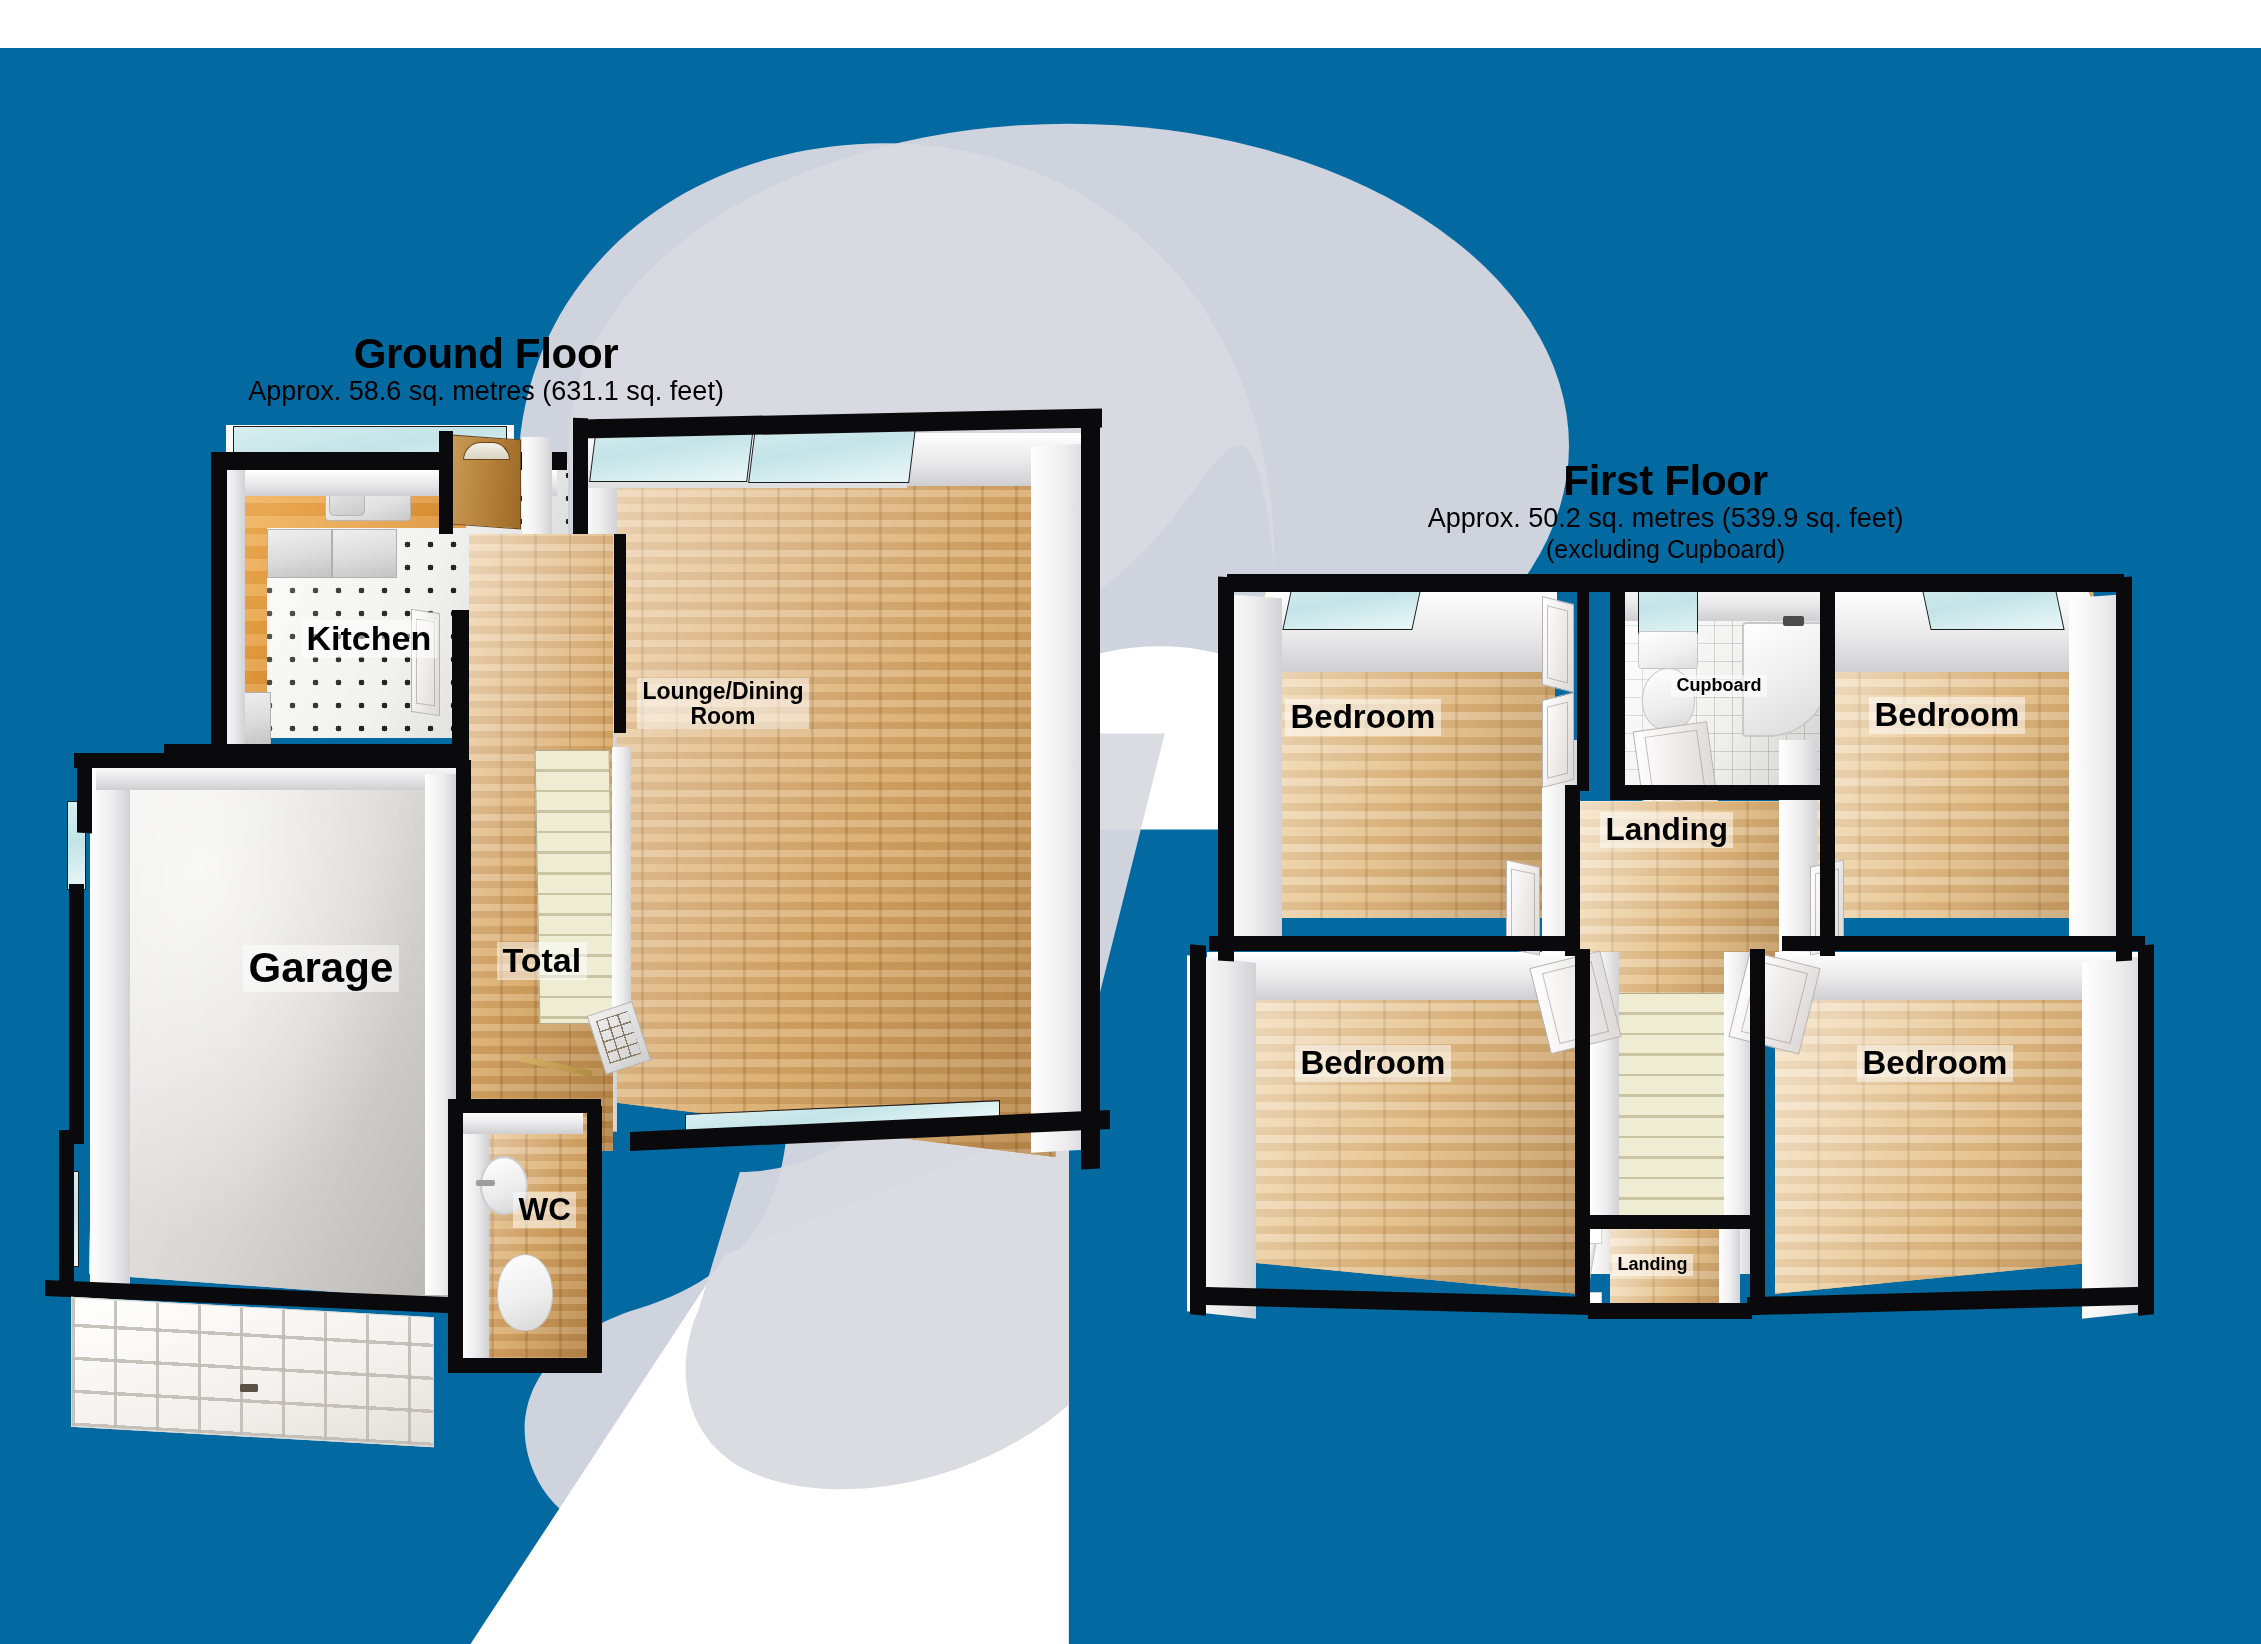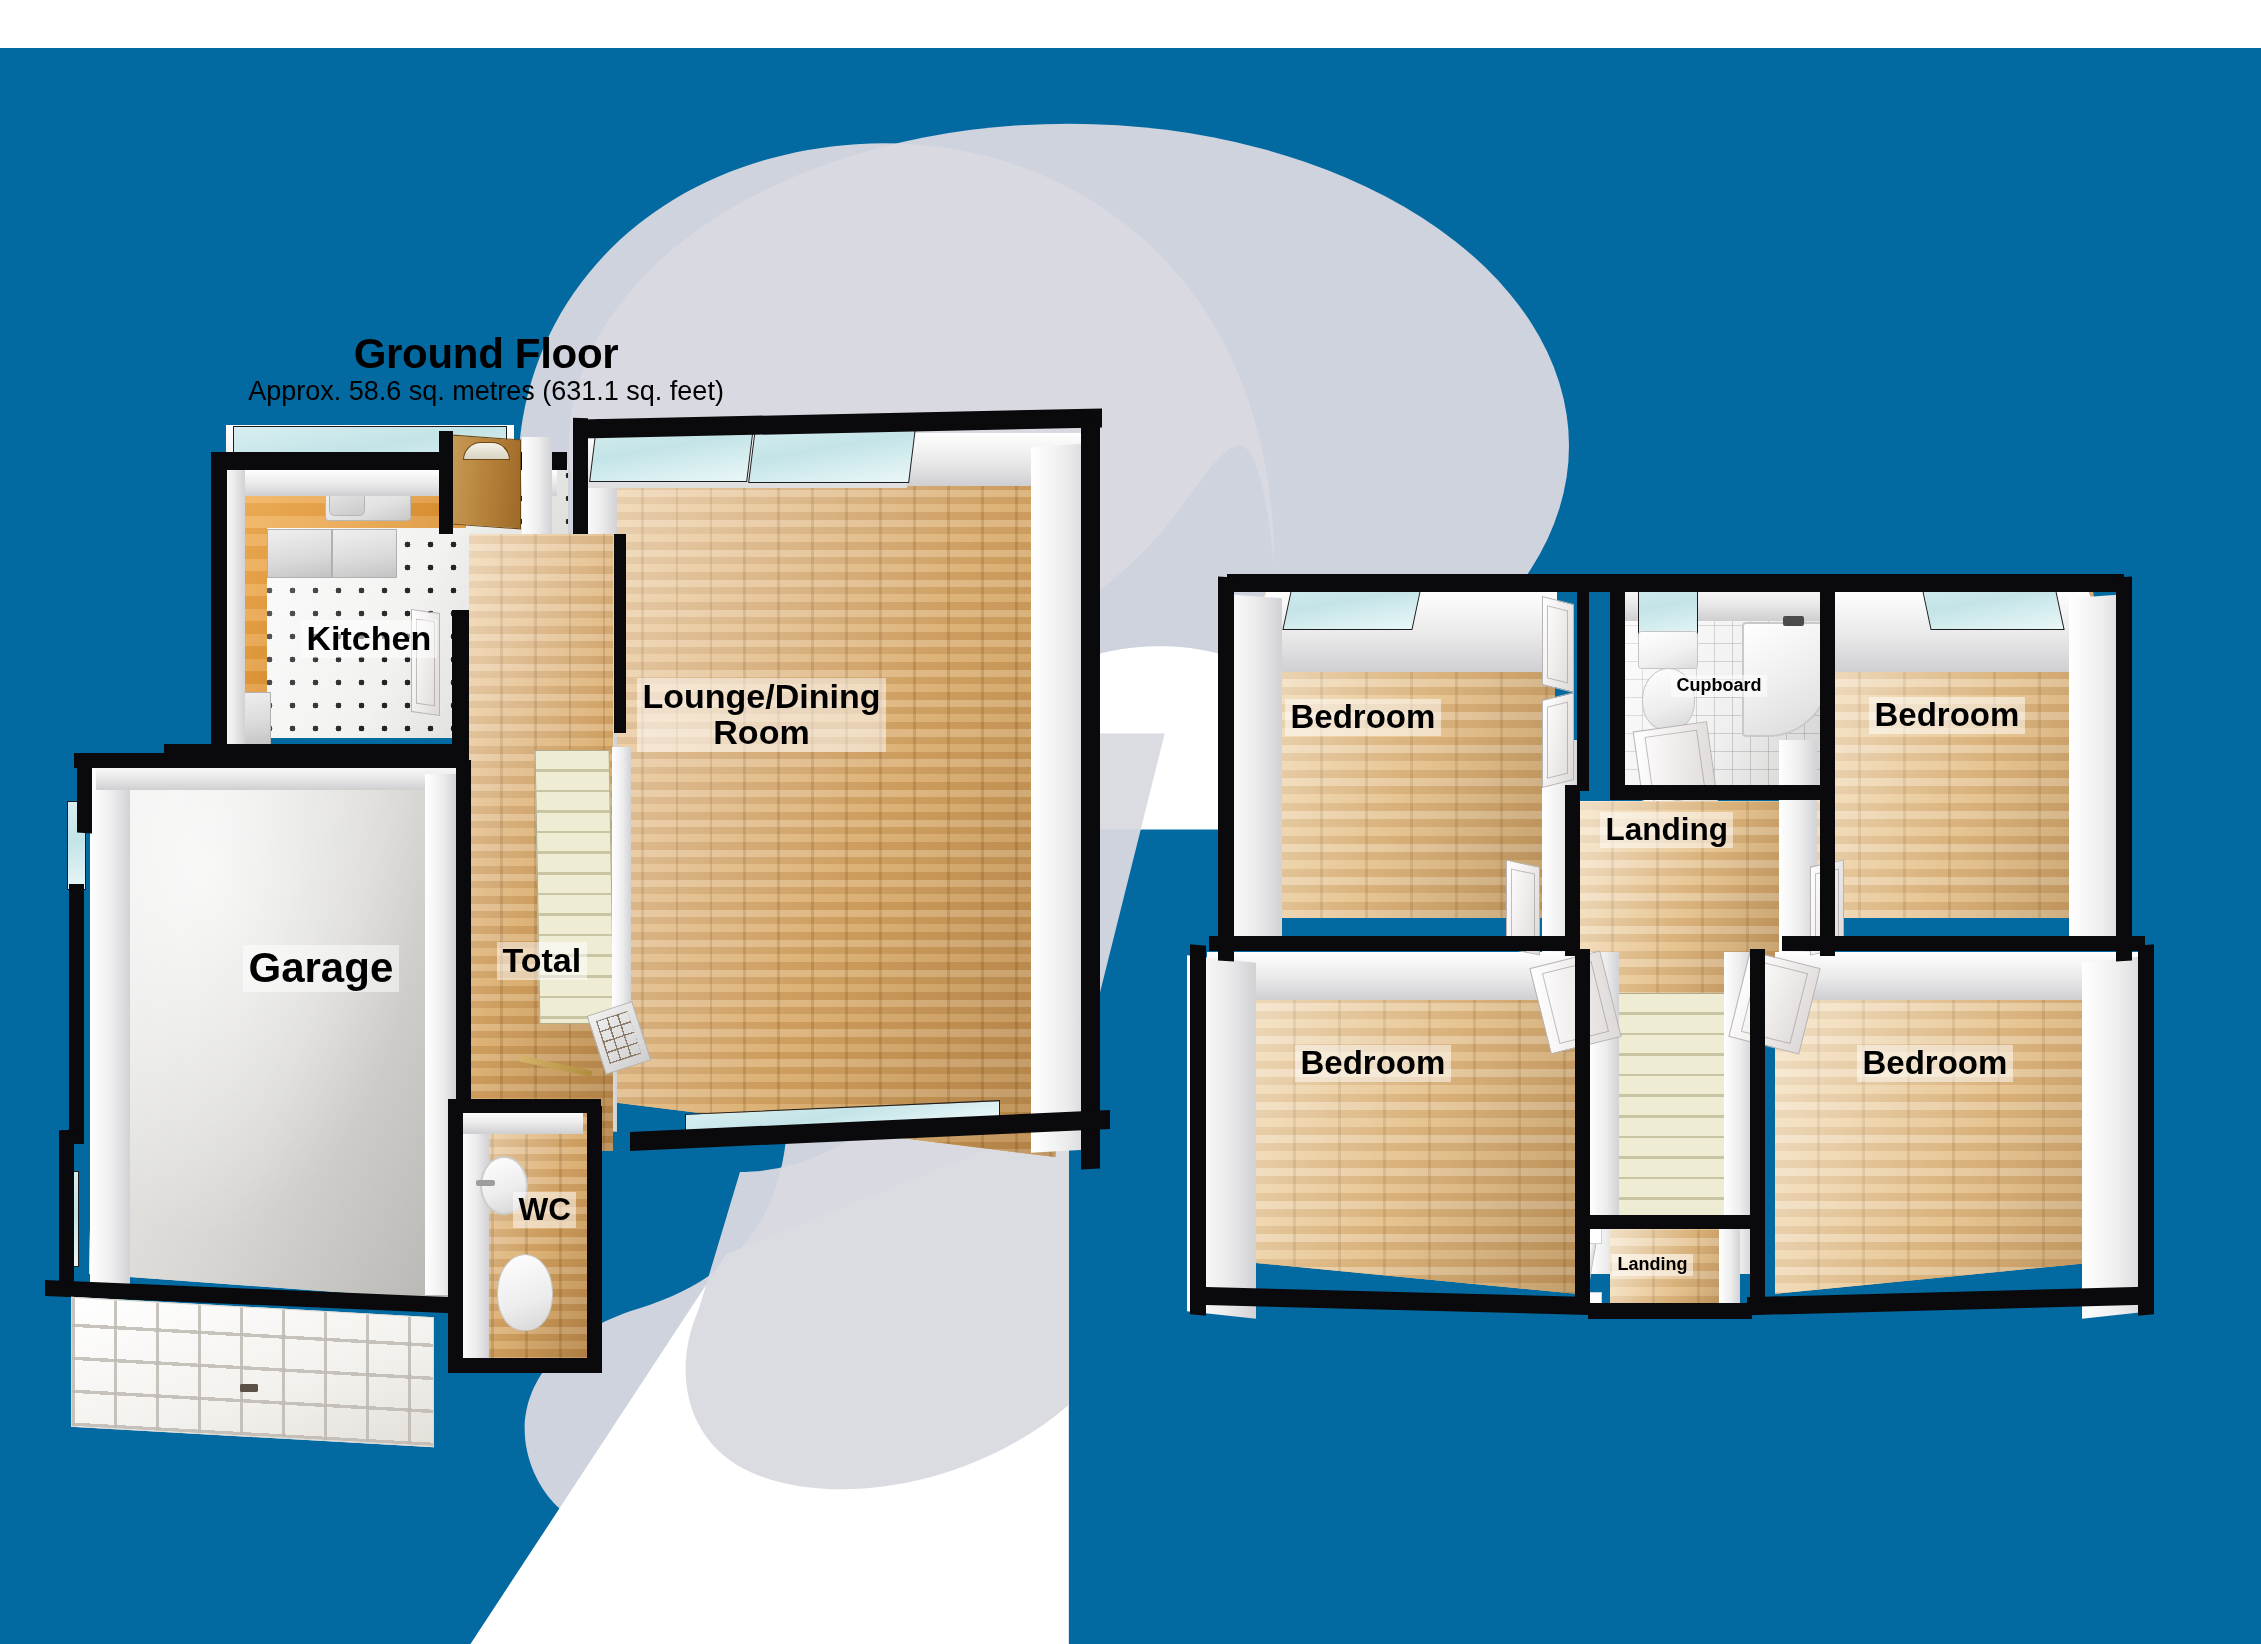--- a/index.html
+++ b/index.html
@@ -384,32 +384,37 @@
     <div class="basin fx" style="left:480px; top:752px; width:48px; height:59px;"></div>
     <div class="fx" style="left:476px; top:776px; width:19px; height:5.5px; background:#9d9d9d; border-radius:2.1px;"></div>
     <div class="toilet-bowl fx" style="left:497px; top:850px; width:56px; height:77px;"></div>
     <div class="wall" style="left:448px; top:702px; width:15px; height:267px;"></div>
     <div class="wall" style="left:587px; top:702px; width:15px; height:267px;"></div>
     <div class="wall" style="left:448px; top:954px; width:153px; height:15px;"></div>
     <div class="wall" style="left:448px; top:695px; width:153px; height:13.7px;"></div>
 
     <div class="rlabel" style="left:301px; top:216px; font-size:34px;">Kitchen</div>
 
-    <div class="rlabel" style="left:637px; top:274px; font-size:34px;">
+    <div class="rlabel" style="left:637px; top:274px; font-size:23px;">
       <span>Lounge/Dining</span><br>
       <span>Room</span>
     </div>
 
     <div class="rlabel" style="left:243px; top:541px; font-size:42px;">Garage</div>
 
     <div class="rlabel" style="left:497px; top:538px; font-size:34px;">Total</div>
 
     <div class="rlabel" style="left:513px; top:788px; font-size:31.5px;">WC</div>
   </div>
 
+  <div class="floor-title" id="ff-title">
+    <div class="t-main">First Floor</div>
+    <div class="t-sub">Approx. 50.2 sq. metres (539.9 sq. feet)</div>
+    <div class="t-sub2">(excluding Cupboard)</div>
+  </div>
 
   <div class="plan" id="first-floor-plan" style="left:1158px; top:493px; width:1028px; height:767px;">
 
     <div class="room" style="left:75px; top:48px; width:322px; height:329px;
                 clip-path: polygon(10% 0%, 100% 2%, 100% 100%, 0% 100%);">
       <div class="floor-wood-light" style="position:absolute; inset:0;"></div>
       <div class="shade-soft" style="inset:0;"></div>
     </div>
     <div class="inwall" style="left:77px; top:49px; width:322px; height:82px; clip-path: polygon(10% 0%,100% 0%,100% 100%,0% 100%);"></div>
     <div class="inwall-v" style="left:62px; top:55px; width:62px; height:343px; transform:skewY(4deg);"></div>

